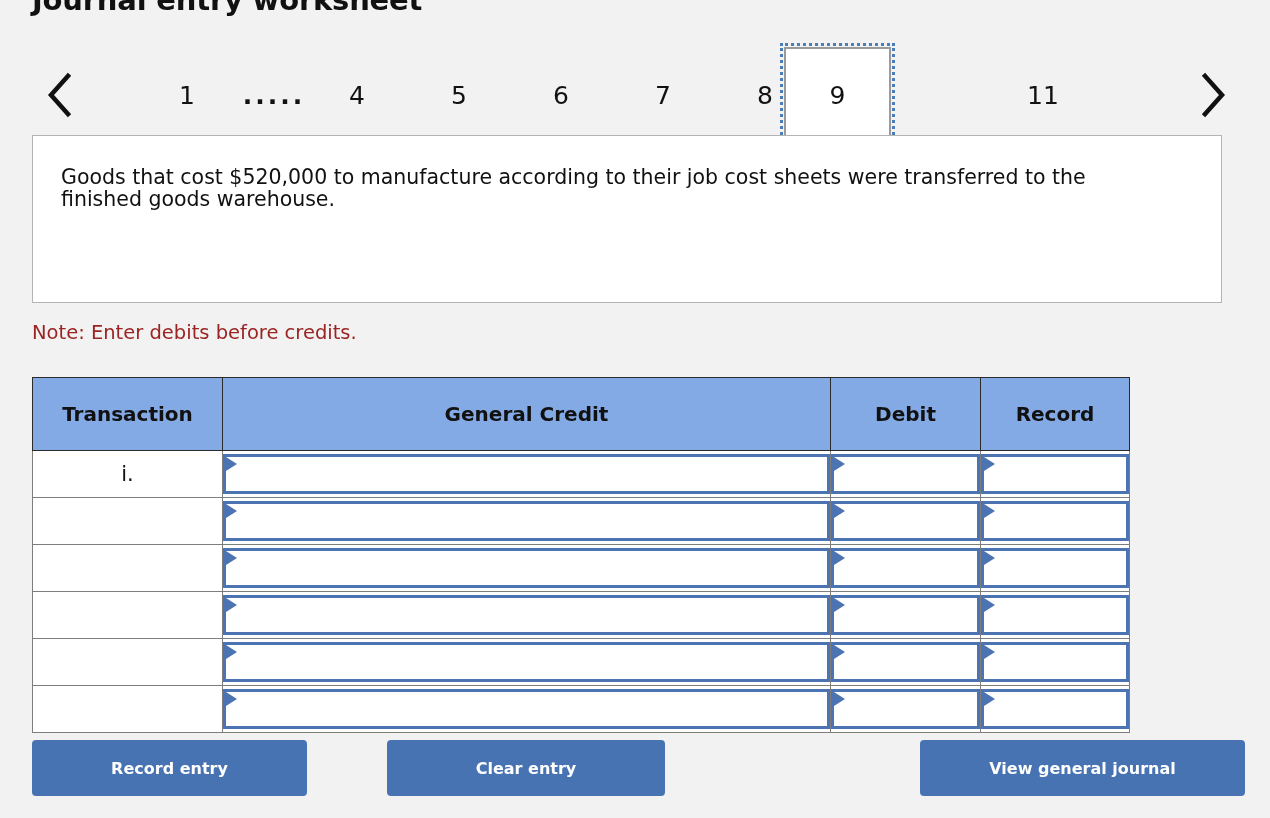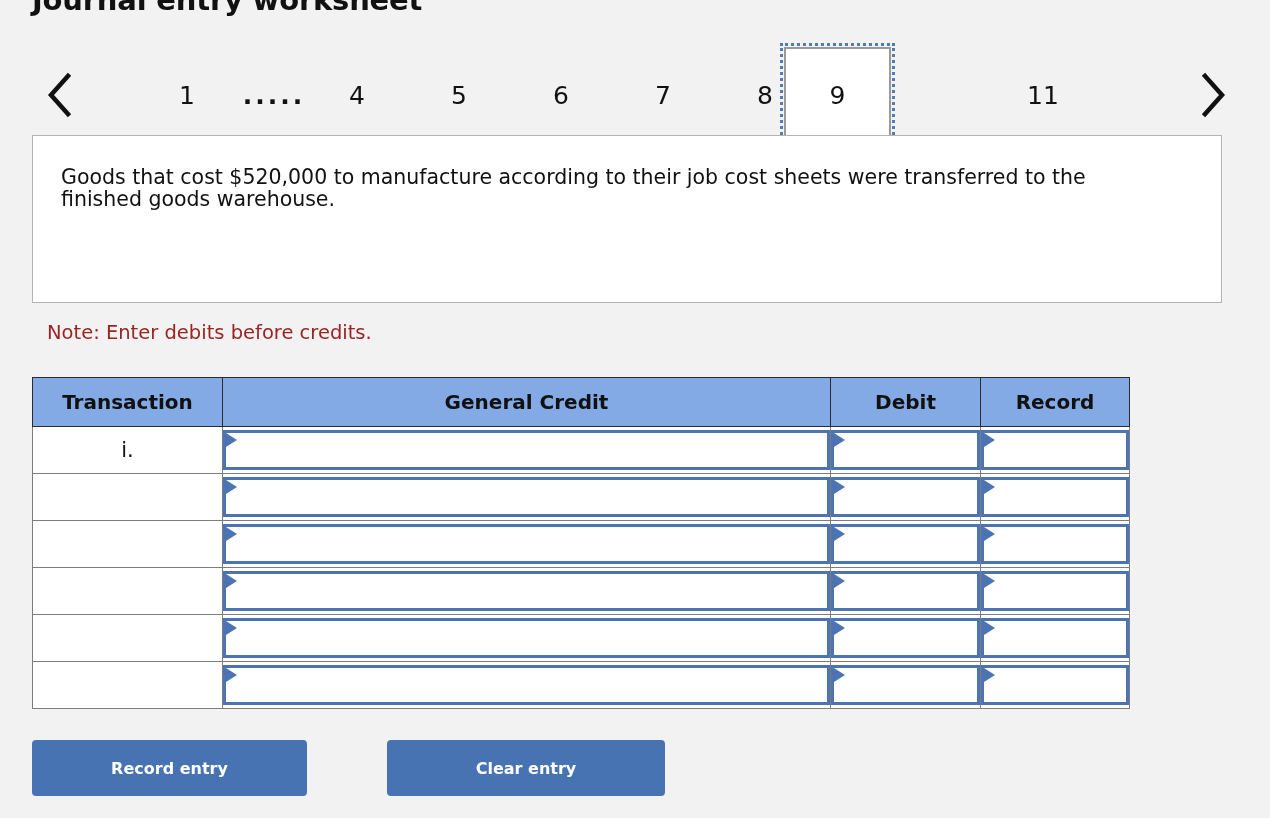--- a/index.html
+++ b/index.html
@@ -103,21 +103,21 @@
     top: 30px;
     right: 60px;
     font-size: 20.5px;
     line-height: 22px;
     color: #111111;
   }
 
   
   .note {
     position: absolute;
-    left: 47px;
+    left: 32px;
     top: 321px;
     font-size: 19.5px;
     color: #9b2423;
   }
 
   
   .jtable {
     position: absolute;
     left: 32px;
     top: 377px;
@@ -125,21 +125,21 @@
     border-collapse: collapse;
     table-layout: fixed;
   }
   .jtable th {
     background: #83aae4;
     border: 1px solid #2b2b2b;
     font-size: 20px;
     font-weight: bold;
     color: #111111;
     height: 48px;
-    padding: 0;
+    padding: 12px;
     text-align: center;
   }
   .jtable td {
     border: 1px solid #7d7d7d;
     background: #ffffff;
     padding: 0;
     height: 46px;
     vertical-align: middle;
   }
   .col-txn  { width: 190px; }
@@ -357,14 +357,15 @@
             </div>
           </td>
         </tr>
       </tbody>
   </table>
 
   <button class="btn" id="btn-record">Record entry</button>
 
   <button class="btn" id="btn-clear">Clear entry</button>
 
+  <button class="btn" id="btn-view">View general journal</button>
 
 </div>
 
 </body></html>

